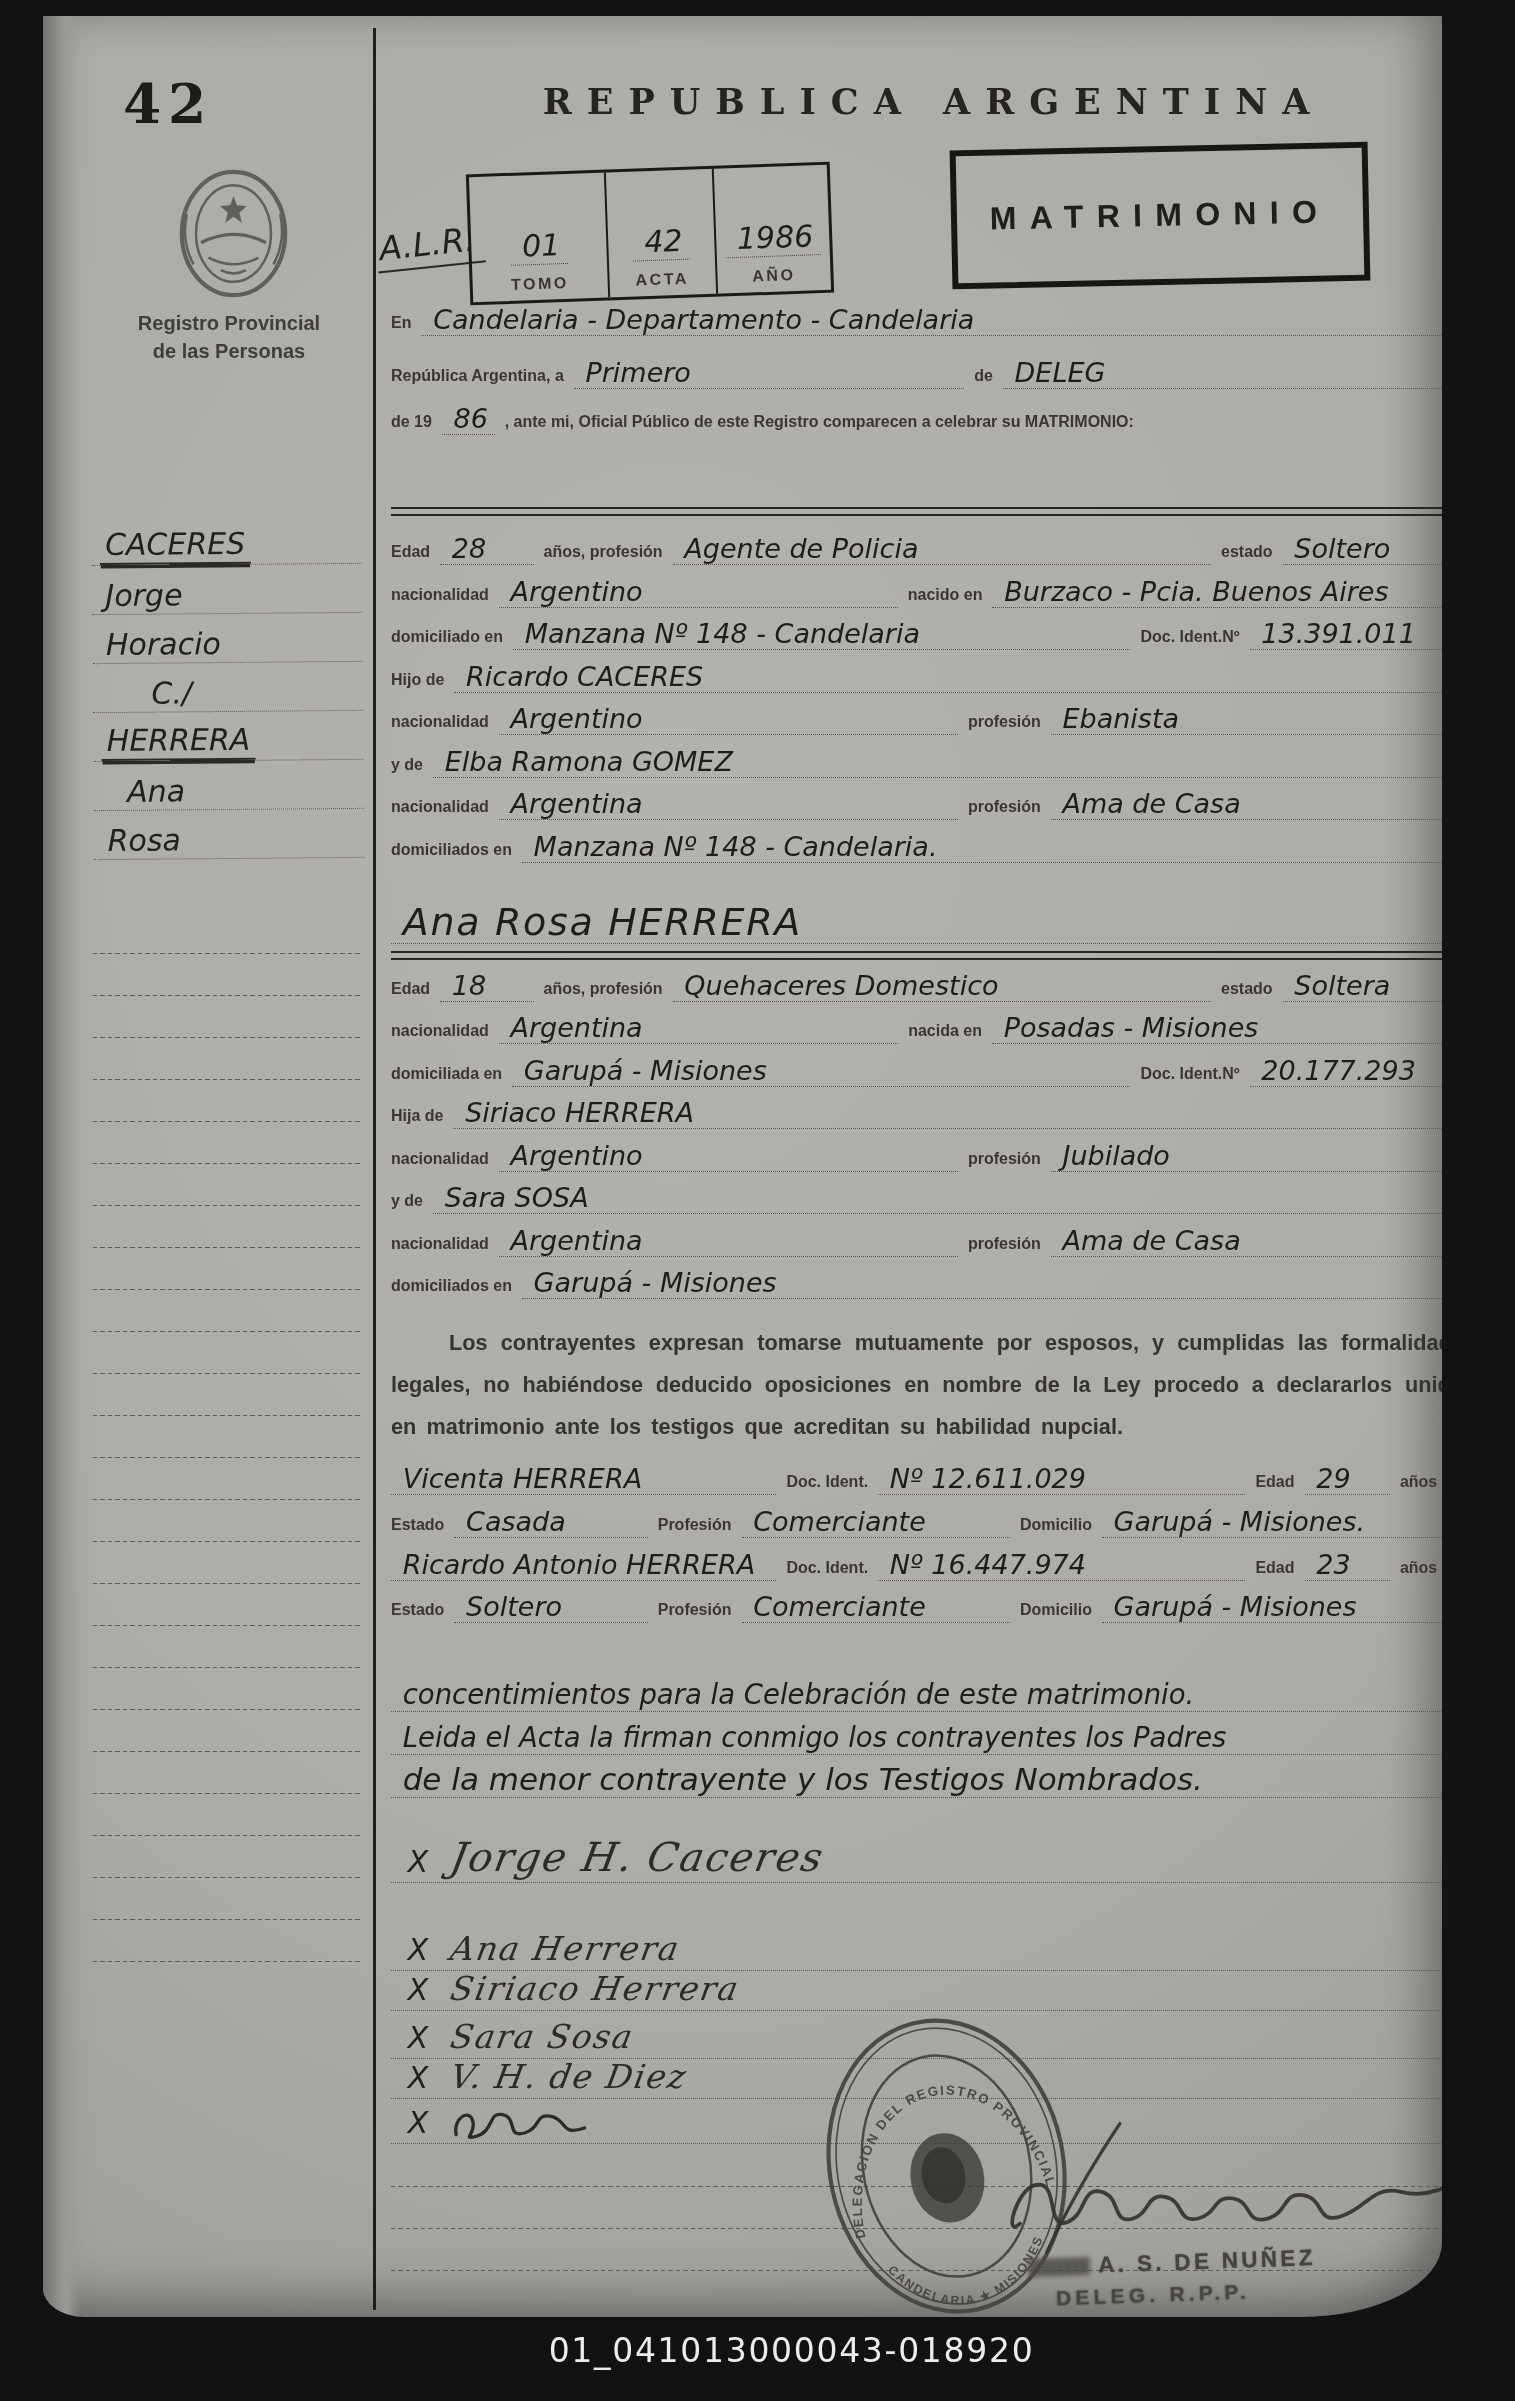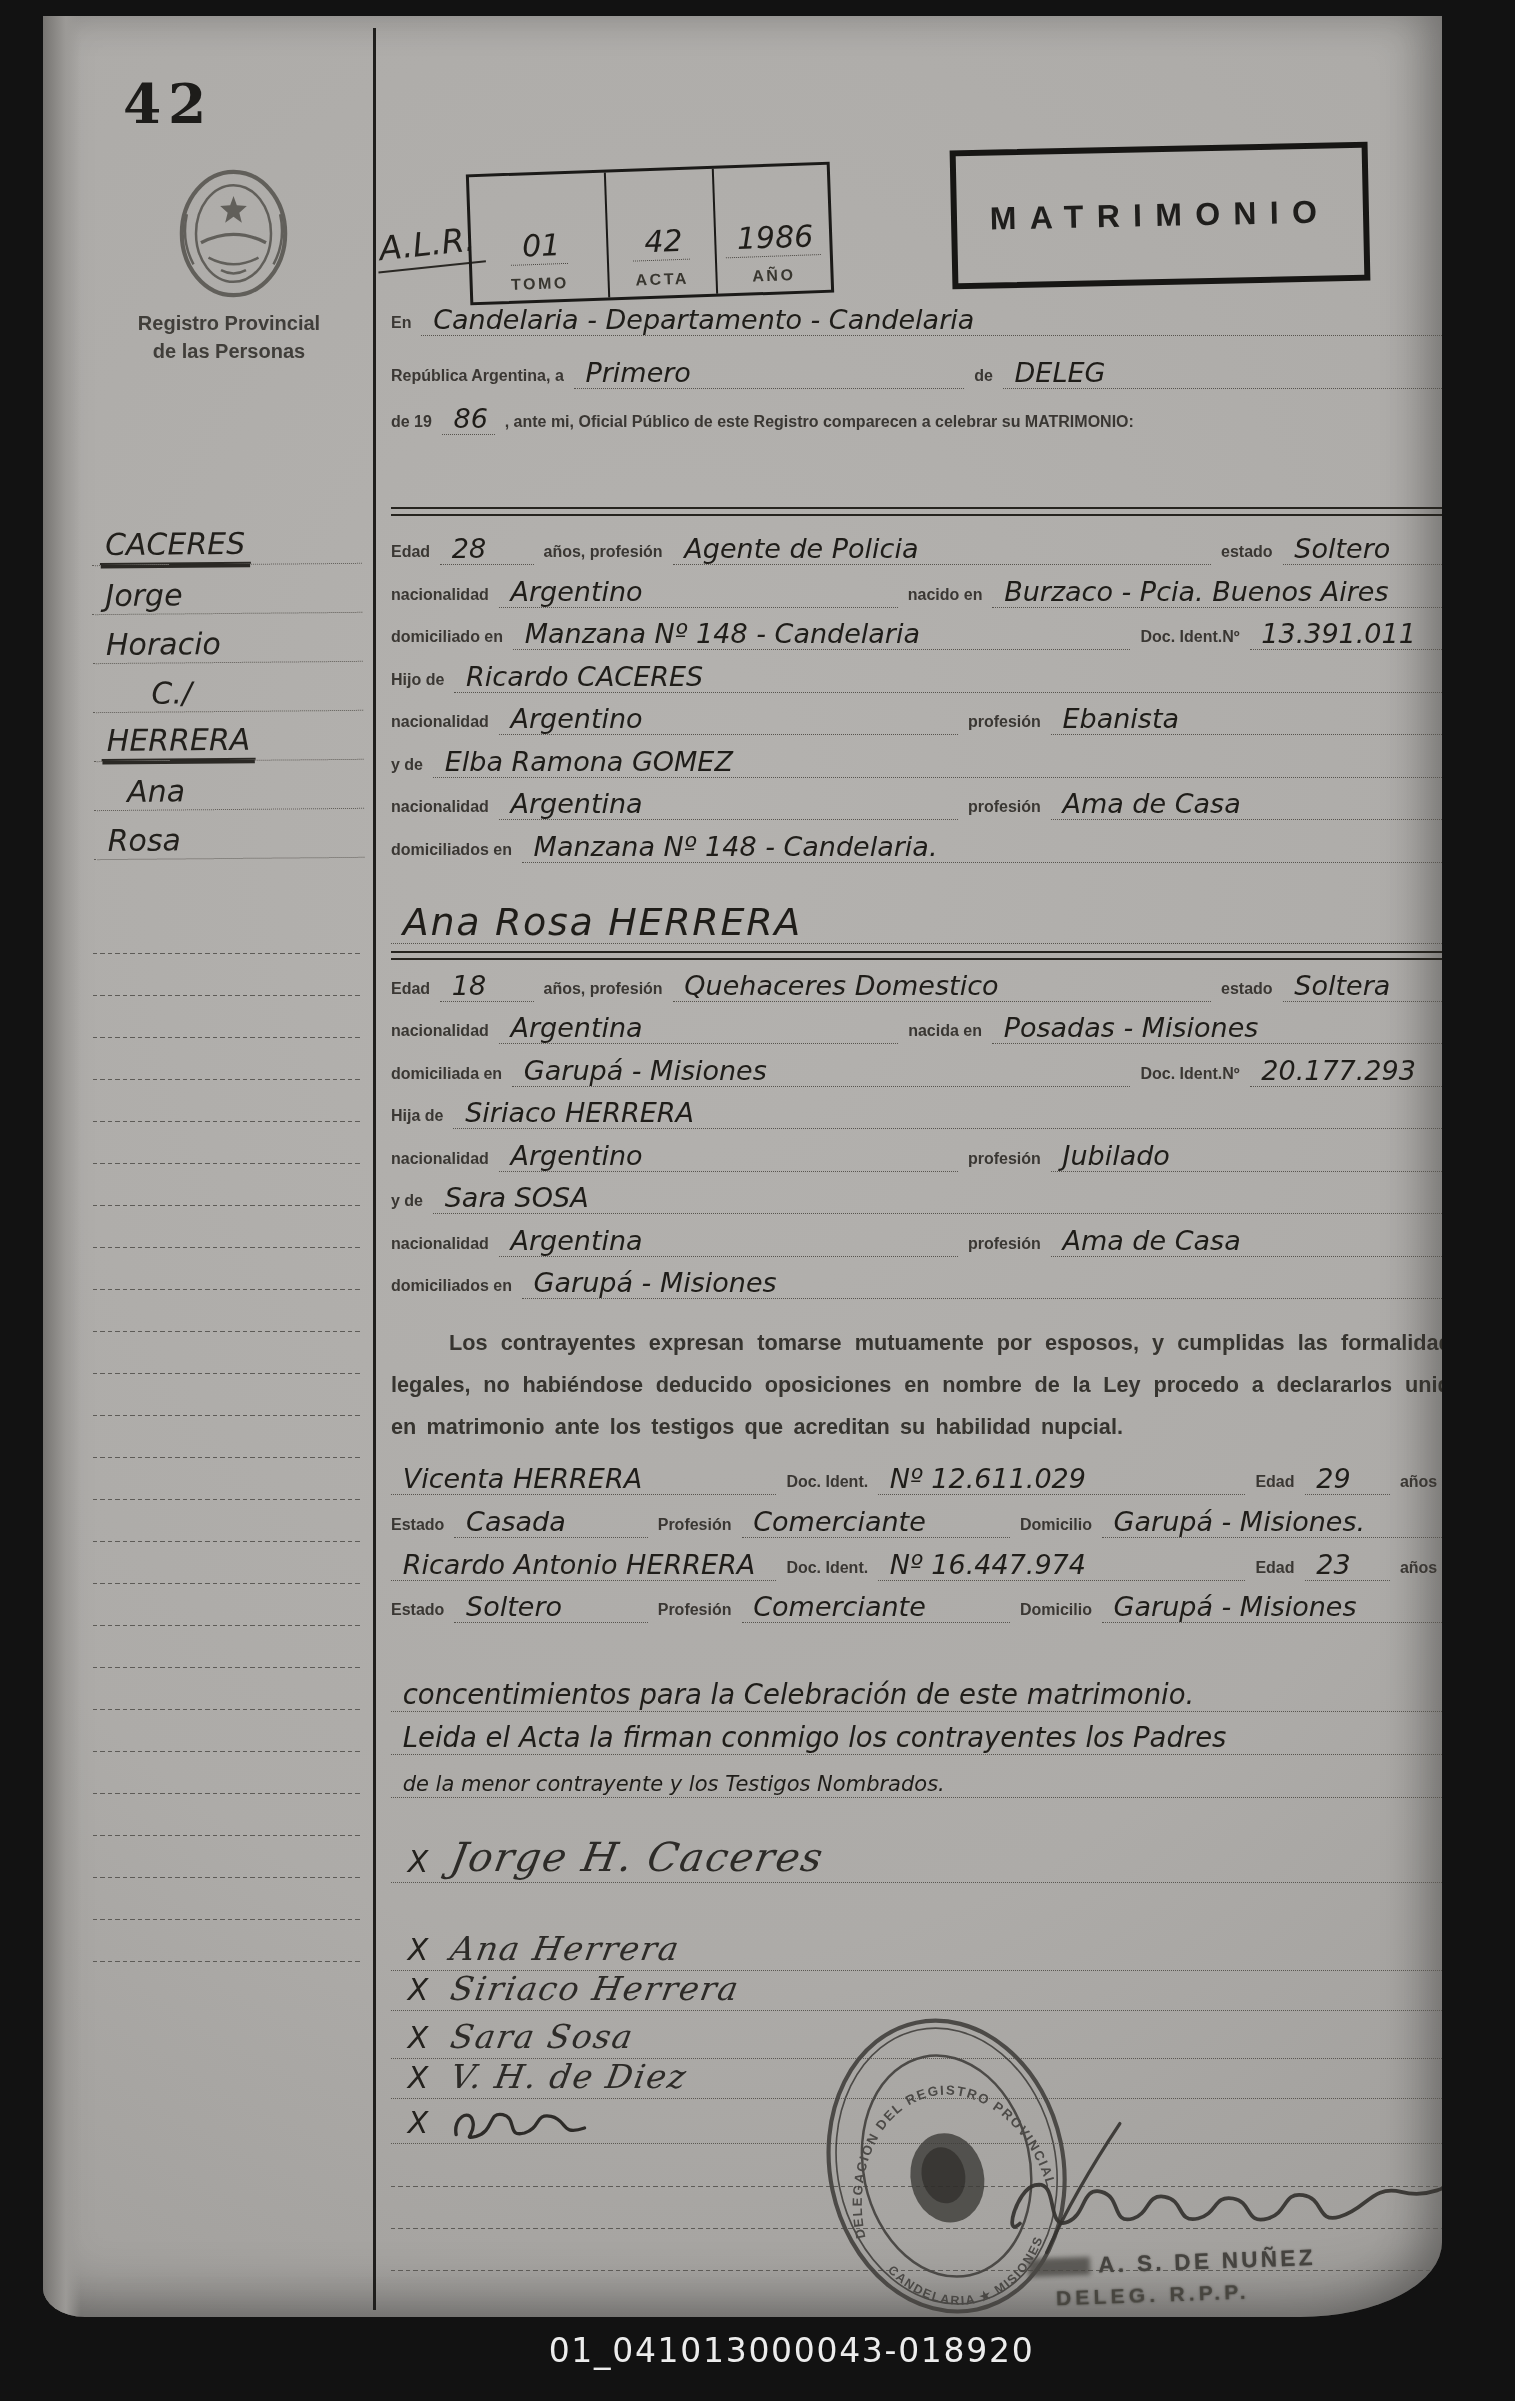--- a/index.html
+++ b/index.html
@@ -126,20 +126,21 @@
         </div>
       <div class="mrow">
           <span class="mname">Rosa</span>
         </div>
     </div>
     <div class="margin-ruled ruled"></div>
 
     <div class="vrule vleft"></div>
     <div class="vrule vright"></div>
 
+    <div class="country">REPUBLICA ARGENTINA</div>
     <div class="alr">A.L.R.</div>
     <div class="recbox">
       <div class="rb-col" style="width:38%">
         <div class="rb-val">
             <span class="hw">01</span>
           </div>
         <div class="rb-lab">TOMO</div>
       </div>
       <div class="rb-col" style="width:30%">
         <div class="rb-val">
@@ -303,21 +304,21 @@
       <span class="hw fl g1">Garupá - Misiones</span>
     </div>
 
     <div class="row" style="top:1653px">
       <span class="hw fl g1" style="font-size:27.5px">concentimientos para la Celebración de este matrimonio.</span>
       </div>
     <div class="row" style="top:1696px">
       <span class="hw fl g1" style="font-size:27.5px">Leida el Acta la firman conmigo los contrayentes los Padres</span>
       </div>
     <div class="row" style="top:1739px">
-      <span class="hw fl g1" style="font-size:21px">de la menor contrayente y los Testigos Nombrados.</span>
+      <span class="hw fl g1" style="font-size:31px">de la menor contrayente y los Testigos Nombrados.</span>
       </div>
 
     <div class="sigrow" style="top:1813px">
       <span class="mark">X</span>
       <span class="script big">Jorge H. Caceres</span>
     </div>
     <div class="sigrow" style="top:1901px">
       <span class="mark">X</span>
       <span class="script">Ana Herrera</span>
     </div>

